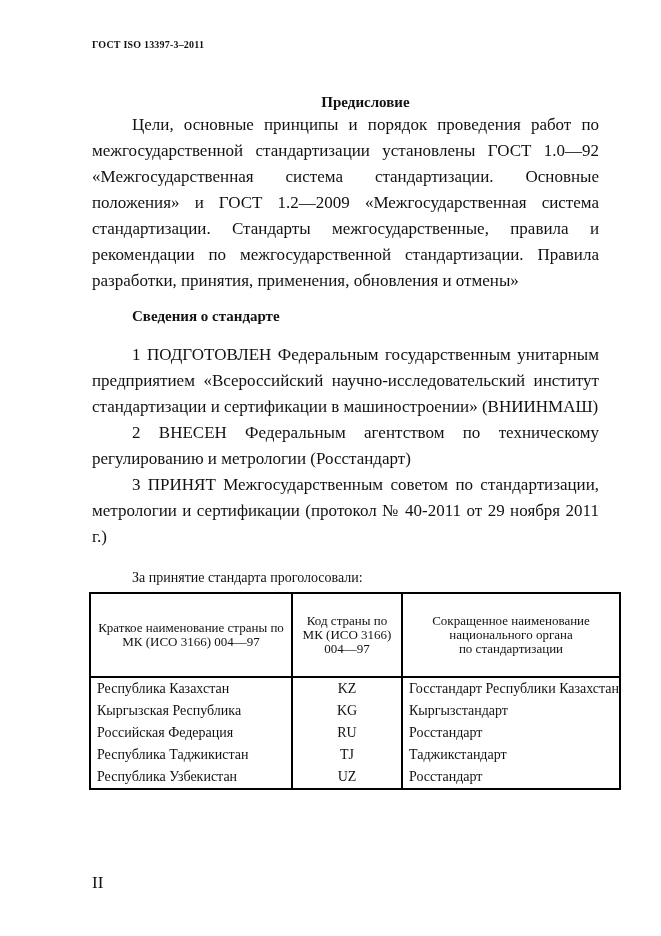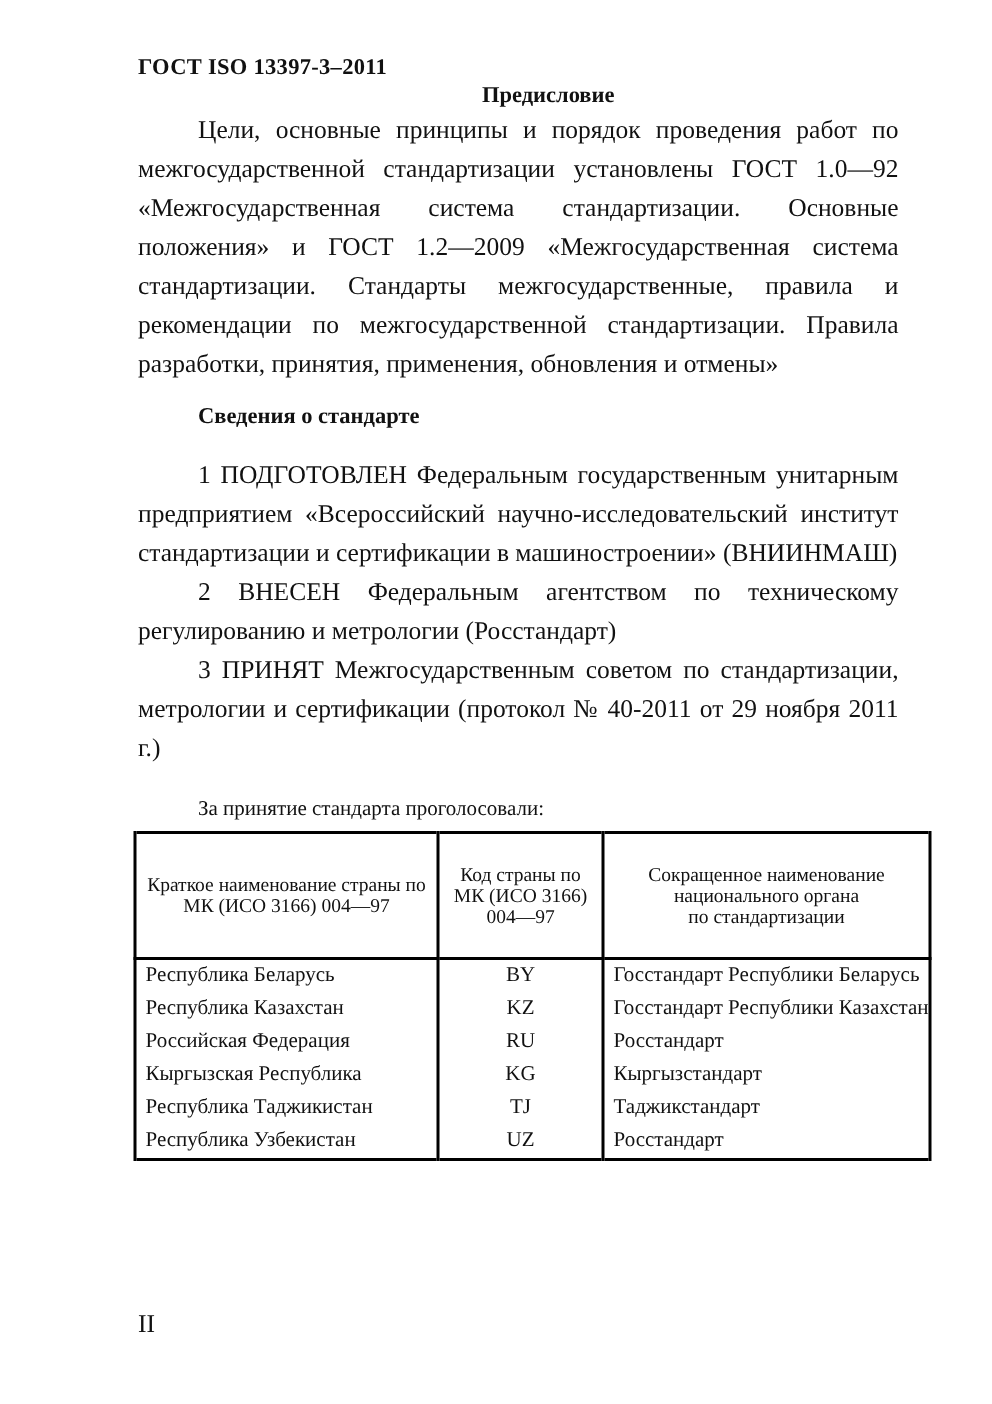--- a/index.html
+++ b/index.html
@@ -12,26 +12,27 @@
     width: 661px;
     height: 936px;
     background: #ffffff;
     color: #111111;
     font-family: "Liberation Serif", "DejaVu Serif", serif;
     box-sizing: border-box;
     padding: 36px 62px 0 92px;
     overflow: hidden;
   }
   .doc-code {
-    font-size: 15px;
+    font-size: 10px;
     line-height: 18px;
     font-weight: bold;
     letter-spacing: 0.2px;
   }
   .fore-title {
+    margin-top: 38px;
     font-size: 15px;
     line-height: 20px;
     font-weight: bold;
     text-align: center;
     text-indent: 40px;
   }
   p.body-par {
     margin: 0;
     font-size: 17px;
     line-height: 26px;
@@ -142,38 +143,33 @@
         </th>
         <th>
           <div>Сокращенное наименование</div>
           <div>национального органа</div>
           <div>по стандартизации</div>
         </th>
       </tr>
     </thead>
     <tbody>
       <tr>
-        <td>Республика Беларусь</td>
-        <td class="code-cell">BY</td>
-        <td>Госстандарт Республики Беларусь</td>
-      </tr>
-      <tr>
         <td>Республика Казахстан</td>
         <td class="code-cell">KZ</td>
         <td>Госстандарт Республики Казахстан</td>
       </tr>
       <tr>
+        <td>Кыргызская Республика</td>
+        <td class="code-cell">KG</td>
+        <td>Кыргызстандарт</td>
+      </tr>
+      <tr>
         <td>Российская Федерация</td>
         <td class="code-cell">RU</td>
         <td>Росстандарт</td>
-      </tr>
-      <tr>
-        <td>Кыргызская Республика</td>
-        <td class="code-cell">KG</td>
-        <td>Кыргызстандарт</td>
       </tr>
       <tr>
         <td>Республика Таджикистан</td>
         <td class="code-cell">TJ</td>
         <td>Таджикстандарт</td>
       </tr>
       <tr>
         <td>Республика Узбекистан</td>
         <td class="code-cell">UZ</td>
         <td>Росстандарт</td>

